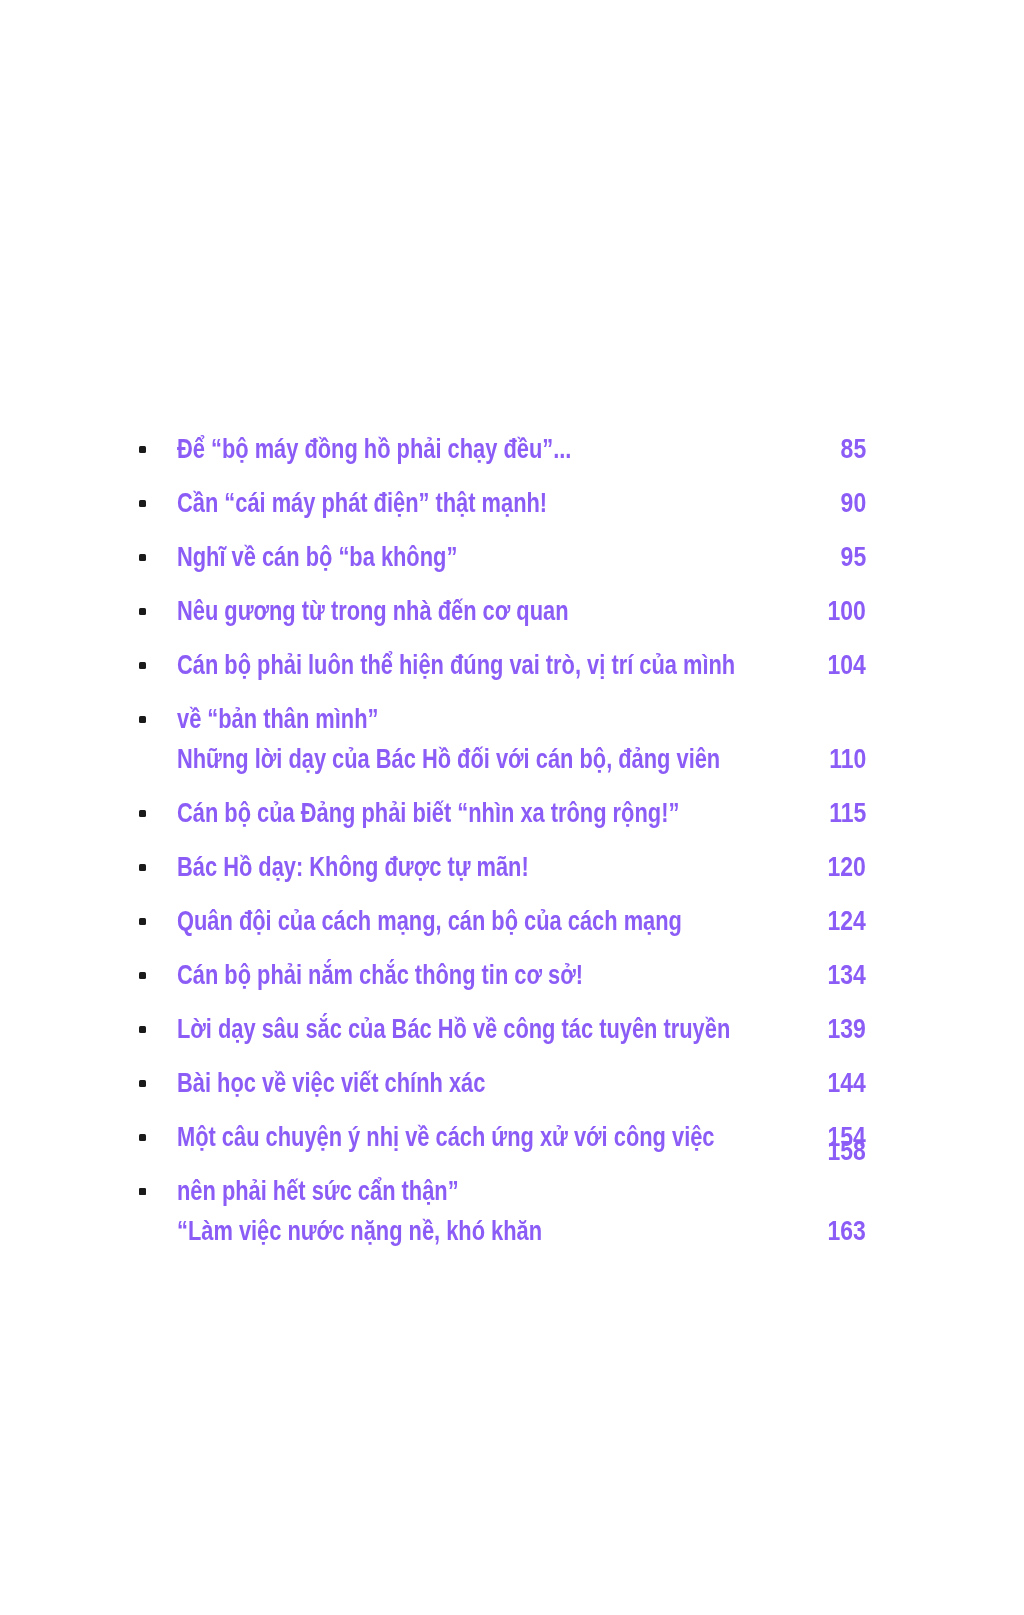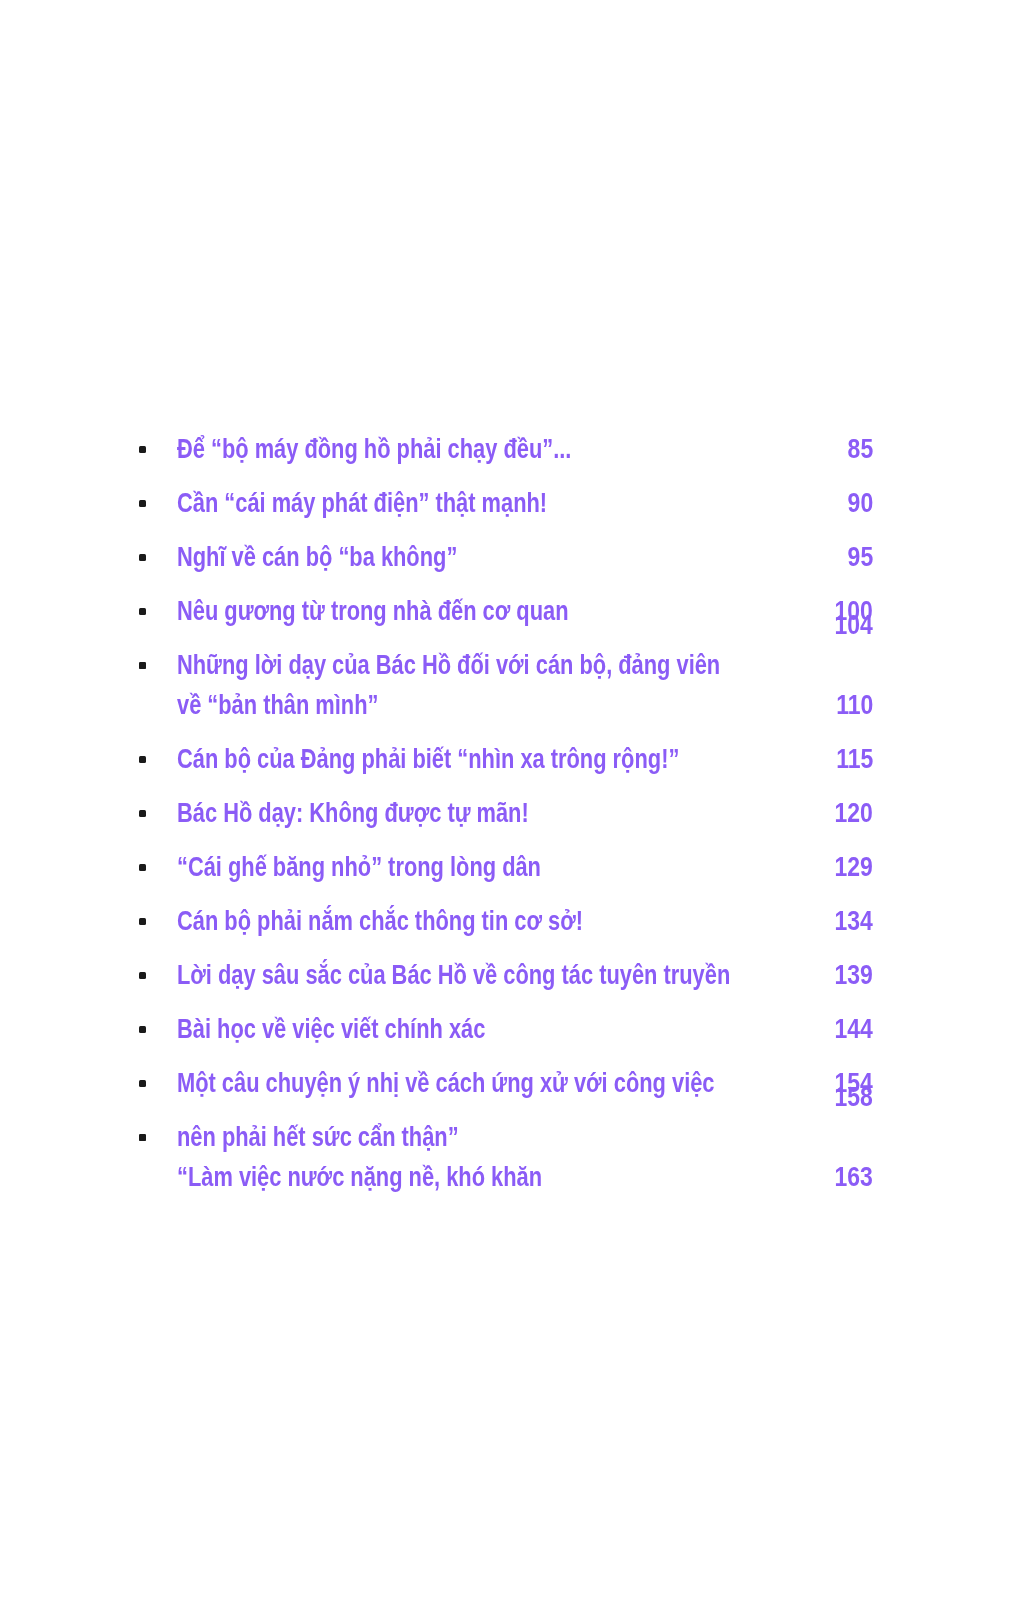--- a/index.html
+++ b/index.html
@@ -44,21 +44,21 @@
     line-height: 40px;
     white-space: nowrap;
   }
   .cond {
     display: inline-block;
     transform: scaleX(0.78);
     transform-origin: 0 50%;
   }
   .page-num {
     position: absolute;
-    right: 151px;
+    right: 158px;
     bottom: 0;
     height: 40px;
     line-height: 40px;
   }
   .cond-num {
     display: inline-block;
     transform: scaleX(0.82);
     transform-origin: 100% 50%;
   }
 </style>
@@ -94,56 +94,59 @@
   <div class="toc-row">
     <span class="bullet"></span>
     <div class="title-wrap">
           <div class="title-line"><span class="cond">Nêu gương từ trong nhà đến cơ quan</span></div>
         </div>
     <span class="page-num"><span class="cond-num">100</span></span>
   </div>
 
   <div class="toc-row">
     <span class="bullet"></span>
+    <div class="title-wrap">
+          <div class="title-line"><span class="cond">Cán bộ phải luôn thể hiện đúng vai trò, vị trí của mình</span></div>
+        </div>
     <span class="page-num"><span class="cond-num">104</span></span>
   </div>
 
   <div class="toc-row">
     <span class="bullet"></span>
     <div class="title-wrap">
+          <div class="title-line"><span class="cond">về “bản thân mình”</span></div>
           <div class="title-line"><span class="cond">Những lời dạy của Bác Hồ đối với cán bộ, đảng viên</span></div>
-          <div class="title-line"><span class="cond">về “bản thân mình”</span></div>
         </div>
     <span class="page-num"><span class="cond-num">110</span></span>
   </div>
 
   <div class="toc-row">
     <span class="bullet"></span>
     <div class="title-wrap">
           <div class="title-line"><span class="cond">Cán bộ của Đảng phải biết “nhìn xa trông rộng!”</span></div>
         </div>
     <span class="page-num"><span class="cond-num">115</span></span>
   </div>
 
   <div class="toc-row">
     <span class="bullet"></span>
     <div class="title-wrap">
           <div class="title-line"><span class="cond">Bác Hồ dạy: Không được tự mãn!</span></div>
         </div>
     <span class="page-num"><span class="cond-num">120</span></span>
   </div>
 
-
   <div class="toc-row">
     <span class="bullet"></span>
     <div class="title-wrap">
-          <div class="title-line"><span class="cond">“Cái ghế băng nhỏ” trong lòng dân</span></div>
+          <div class="title-line"><span class="cond">Quân đội của cách mạng, cán bộ của cách mạng</span></div>
         </div>
-    <span class="page-num"><span class="cond-num">129</span></span>
+    <span class="page-num"><span class="cond-num">124</span></span>
   </div>
+
 
   <div class="toc-row">
     <span class="bullet"></span>
     <div class="title-wrap">
           <div class="title-line"><span class="cond">Cán bộ phải nắm chắc thông tin cơ sở!</span></div>
         </div>
     <span class="page-num"><span class="cond-num">134</span></span>
   </div>
 
   <div class="toc-row">

